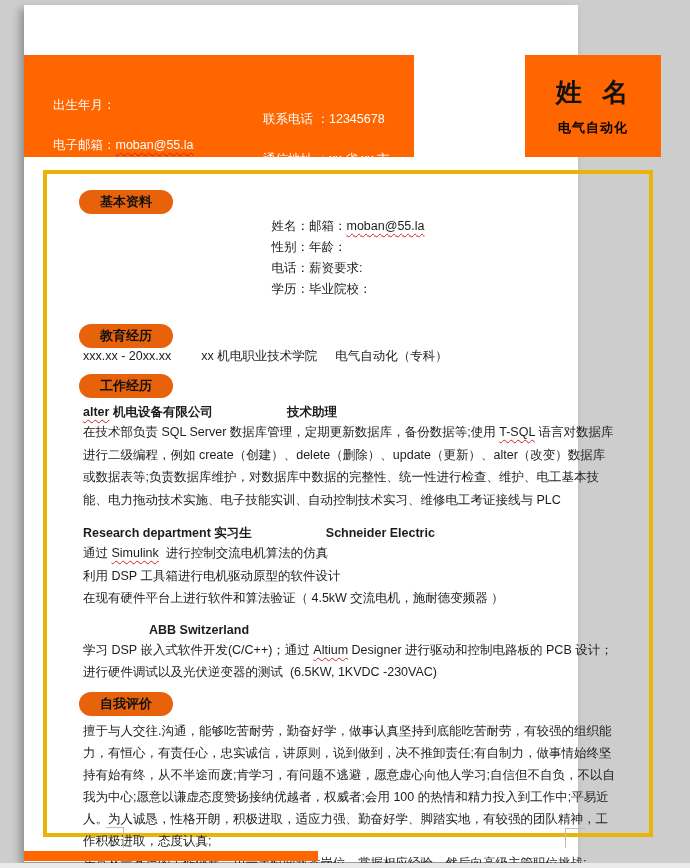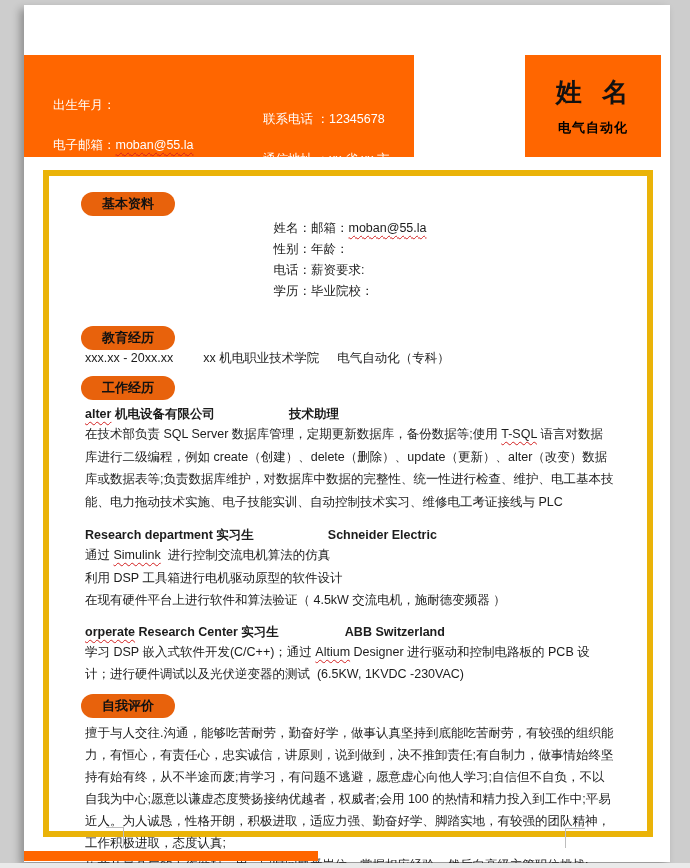--- a/index.html
+++ b/index.html
@@ -1,37 +1,37 @@
 <!DOCTYPE html>
 <html><head>
 <meta charset="utf-8">
 <style>
   * { margin:0; padding:0; box-sizing:border-box; }
   body { font-family:"Liberation Sans","DejaVu Sans",sans-serif; }
   .screen { position:relative; width:690px; height:868px; background:#cdcdcd; overflow:hidden; }
   .screen::after { content:""; position:absolute; left:0; bottom:0; width:100%; height:5px; background:#eaeaea; }
-  .page { position:absolute; left:24px; top:5px; width:646px; height:857px; background:#ffffff;
+  .page { position:absolute; left:24px; top:5px; width:554px; height:857px; background:#ffffff;
           box-shadow:-4px 4px 8px rgba(0,0,0,0.30); }
 
   
   .header-band { position:absolute; left:0; top:50px; width:390px; height:102px; background:#FF6600;
                  color:#ffffff; font-size:12.5px; }
   .hrow { position:absolute; left:0; width:100%; white-space:pre; }
   .hrow.r1 { top:28px; } .hrow.r2 { top:68px; }
   .hl { position:absolute; left:29px; }
   .hr { position:absolute; left:239px; }
 
   .name-block { position:absolute; left:501px; top:50px; width:136px; height:102px; background:#FF6600;
                 text-align:center; }
   .big-name { margin-top:20px; font-size:26px; font-weight:bold; color:#111111; white-space:pre; letter-spacing:2px; }
   .big-major { margin-top:9px; font-size:13px; font-weight:bold; color:#000000; letter-spacing:1px; }
 
   
   .content-box { position:absolute; left:19px; top:165px; width:610px; height:667px;
-                 border:6px solid #eab308; padding:16px 33px 0 36px; color:#1c1c1c; font-size:12.5px; }
+                 border:4px solid #eab308; padding:16px 33px 0 36px; color:#1c1c1c; font-size:12.5px; }
 
   .badge { display:inline-block; margin-left:-4px; min-width:94px; height:24px; line-height:24px;
            padding:0 21px; background:#E8620C; border-radius:12px; color:#111111;
            font-size:13px; font-weight:bold; text-align:center; }
   .b2 { margin-top:24px; } .b3 { margin-top:10px; } .b4 { margin-top:8px; }
 
   .rows { margin-top:2px; line-height:21px; }
   .brow { display:flex;text-align:right; }
   .bleft { width:226px; flex:none; }
 
@@ -116,21 +116,20 @@
 
       <div class="job-title jt2">
         <span><span class="sq"></span><span>Research department 实习生</span></span>
         <span class="role2">Schneider Electric</span>
       </div>
       <div class="desc"><span>通过 </span><span class="sq">Simulink</span><span>  进行控制交流电机算法的仿真
 利用 DSP 工具箱进行电机驱动原型的软件设计
 在现有硬件平台上进行软件和算法验证（ 4.5kW 交流电机，施耐德变频器 ）</span></div>
 
       <div class="job-title jt3">
-        <span><span class="sq">orperate</span><span> Research Center 实习生</span></span>
         <span class="role3">ABB Switzerland</span>
       </div>
       <div class="desc"><span>学习 DSP 嵌入式软件开发(C/C++)；通过 </span><span class="sq">Altium</span><span> Designer 进行驱动和控制电路板的 PCB 设计；进行硬件调试以及光伏逆变器的测试  (6.5KW, 1KVDC -230VAC)</span></div>
 
       <div class="badge b4">自我评价</div>
       <div class="eval-text">擅于与人交往.沟通，能够吃苦耐劳，勤奋好学，做事认真坚持到底能吃苦耐劳，有较强的组织能力，有恒心，有责任心，忠实诚信，讲原则，说到做到，决不推卸责任;有自制力，做事情始终坚持有始有终，从不半途而废;肯学习，有问题不逃避，愿意虚心向他人学习;自信但不自负，不以自我为中心;愿意以谦虚态度赞扬接纳优越者，权威者;会用 100 的热情和精力投入到工作中;平易近人。为人诚恳，性格开朗，积极进取，适应力强、勤奋好学、脚踏实地，有较强的团队精神，工作积极进取，态度认真;
 乐意从最基层的工作做起，用一定时间熟悉岗位，掌握相应经验，然后向高级主管职位挑战;</div>
 
     </div>
 

